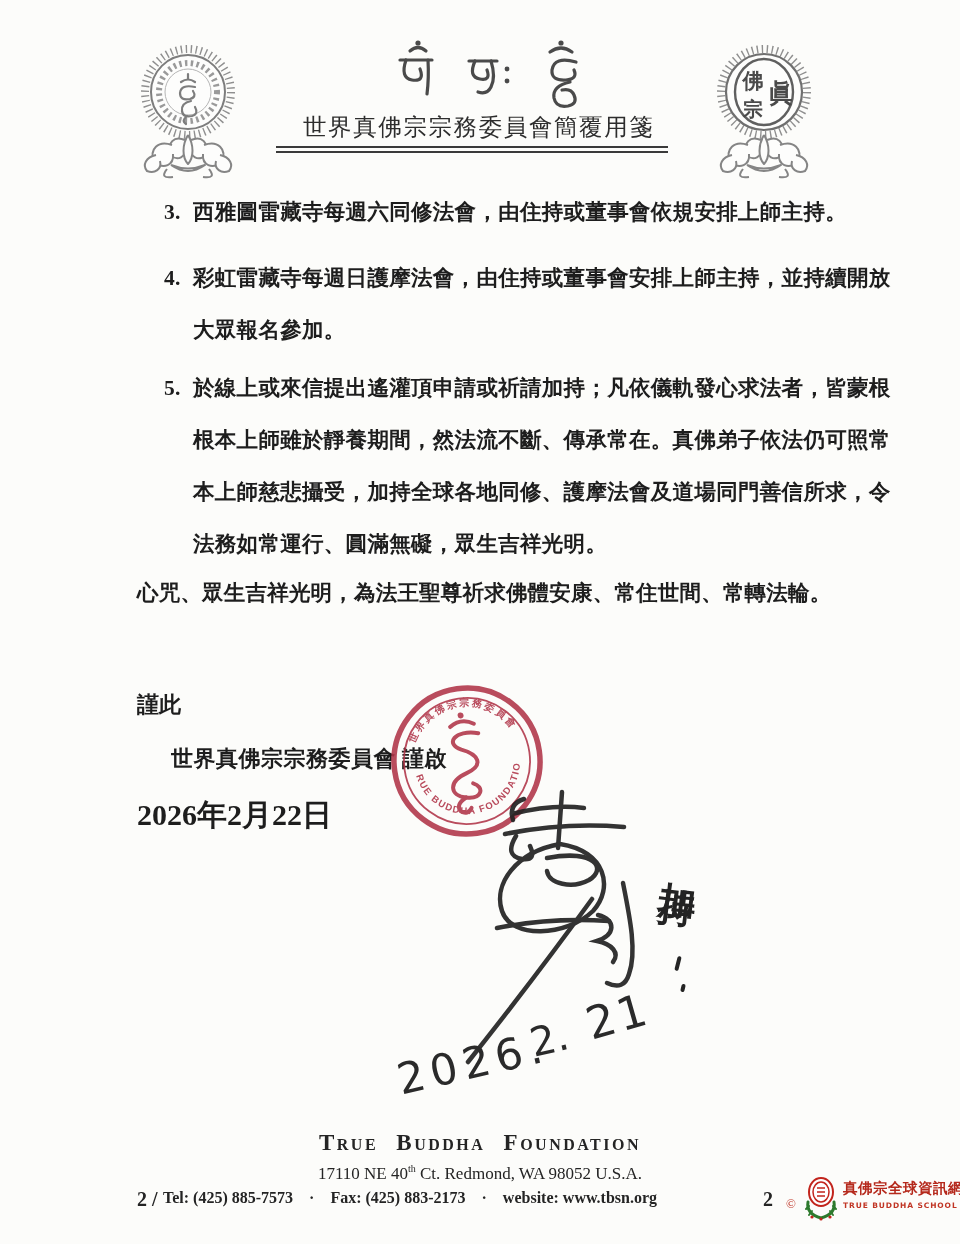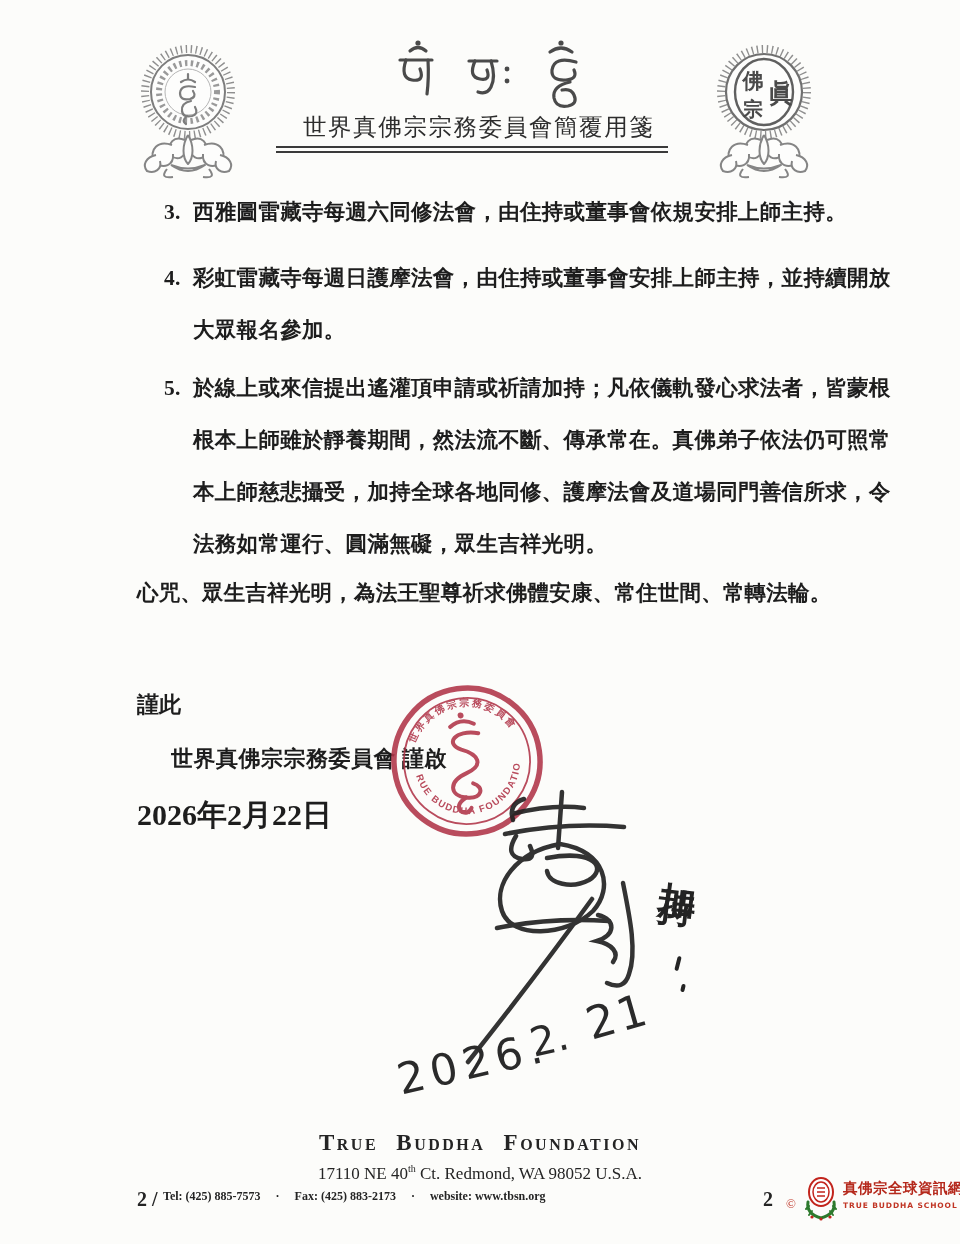--- a/index.html
+++ b/index.html
@@ -50,21 +50,21 @@
   .hd1{left:396px;top:1038px;font-size:43px;letter-spacing:6px;transform:rotate(-13deg);}
   .hd2{left:530px;top:1016px;font-size:40px;transform:rotate(-13deg);}
   .hd3{left:586px;top:990px;font-size:45px;letter-spacing:3px;transform:rotate(-16deg);}
   
   .footer-org{
     position:absolute;left:0;right:0;top:1130px;text-align:center;
     font-variant:small-caps;font-weight:700;font-size:23px;letter-spacing:2.5px;word-spacing:10px;color:#242424;
   }
   .footer-address{position:absolute;left:0;right:0;top:1163px;text-align:center;font-weight:400;font-size:17px;color:#242424;}
   .footer-address sup{font-size:10px;}
-  .footer-contact{position:absolute;left:163px;top:1189px;font-weight:700;font-size:12px;color:#242424;white-space:nowrap;}
+  .footer-contact{position:absolute;left:163px;top:1189px;font-weight:700;font-size:16px;color:#242424;white-space:nowrap;}
   .footer-contact .sep{margin:0 12px;}
   .page-num{position:absolute;font-weight:700;font-size:20px;color:#242424;}
   .page-num-left{left:137px;top:1188px;}
   .page-num-right{left:763px;top:1188px;}
   .copyright{position:absolute;left:786px;top:1196px;font-size:13px;color:#c0392b;}
   .site-crest{position:absolute;left:802px;top:1176px;}
   .site-cn{position:absolute;left:843px;top:1179px;font-size:14.5px;font-weight:700;color:#b5291c;white-space:nowrap;letter-spacing:.5px;}
   .site-en{position:absolute;left:843px;top:1201px;font-size:7.5px;font-weight:700;color:#c03524;letter-spacing:.9px;font-family:"DejaVu Sans",sans-serif;white-space:nowrap;}
 </style>
 </head>

